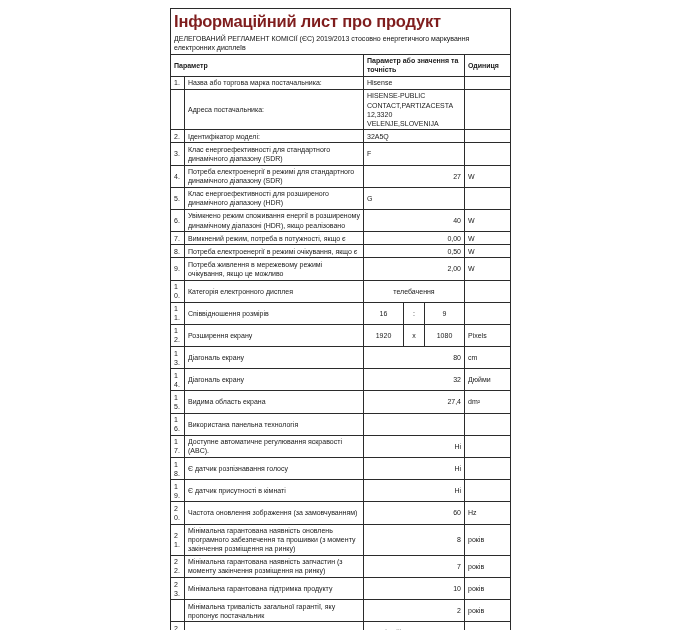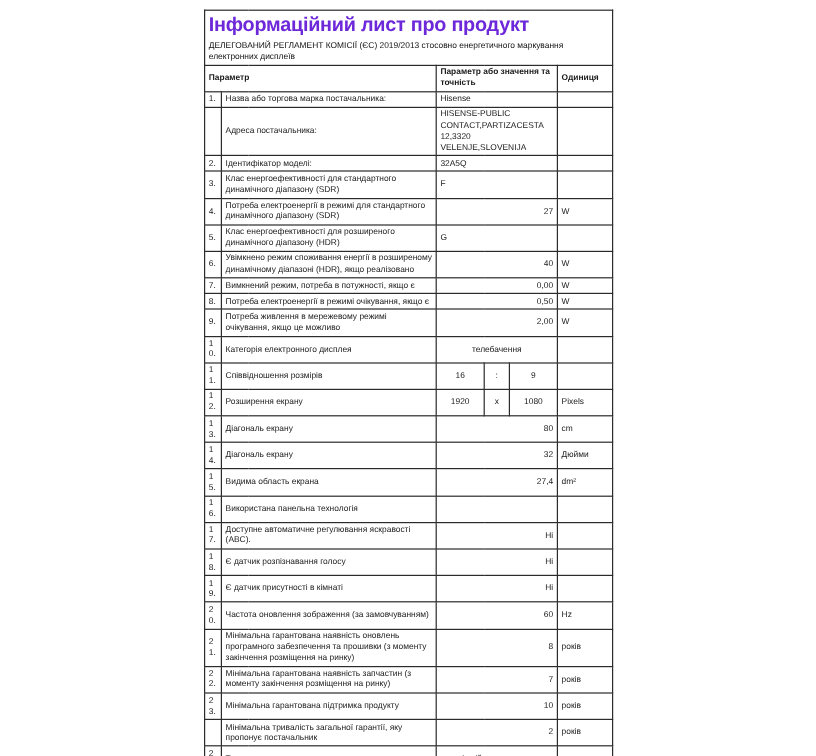--- a/index.html
+++ b/index.html
@@ -38,21 +38,21 @@
       <col style="width:22px">
       <col style="width:157px">
       <col style="width:40px">
       <col style="width:21px">
       <col style="width:40px">
       <col style="width:46px">
     </colgroup>
     <thead>
       <tr>
         <td class="title-cell" colspan="7">
-          <div class="doc-title" style="color: #6d28d9;">Інформаційний лист про продукт</div>
+          <div class="doc-title" style="color: #7f1d1d;">Інформаційний лист про продукт</div>
           <div class="doc-subtitle">ДЕЛЕГОВАНИЙ РЕГЛАМЕНТ КОМІСІЇ (ЄС) 2019/2013 стосовно енергетичного маркування електронних дисплеїв</div>
         </td>
       </tr>
       <tr class="head-row">
         <td colspan="3">Параметр</td>
         <td colspan="3">Параметр або значення та точність</td>
         <td>Одиниця</td>
       </tr>
     </thead>
     <tbody id="rows">

